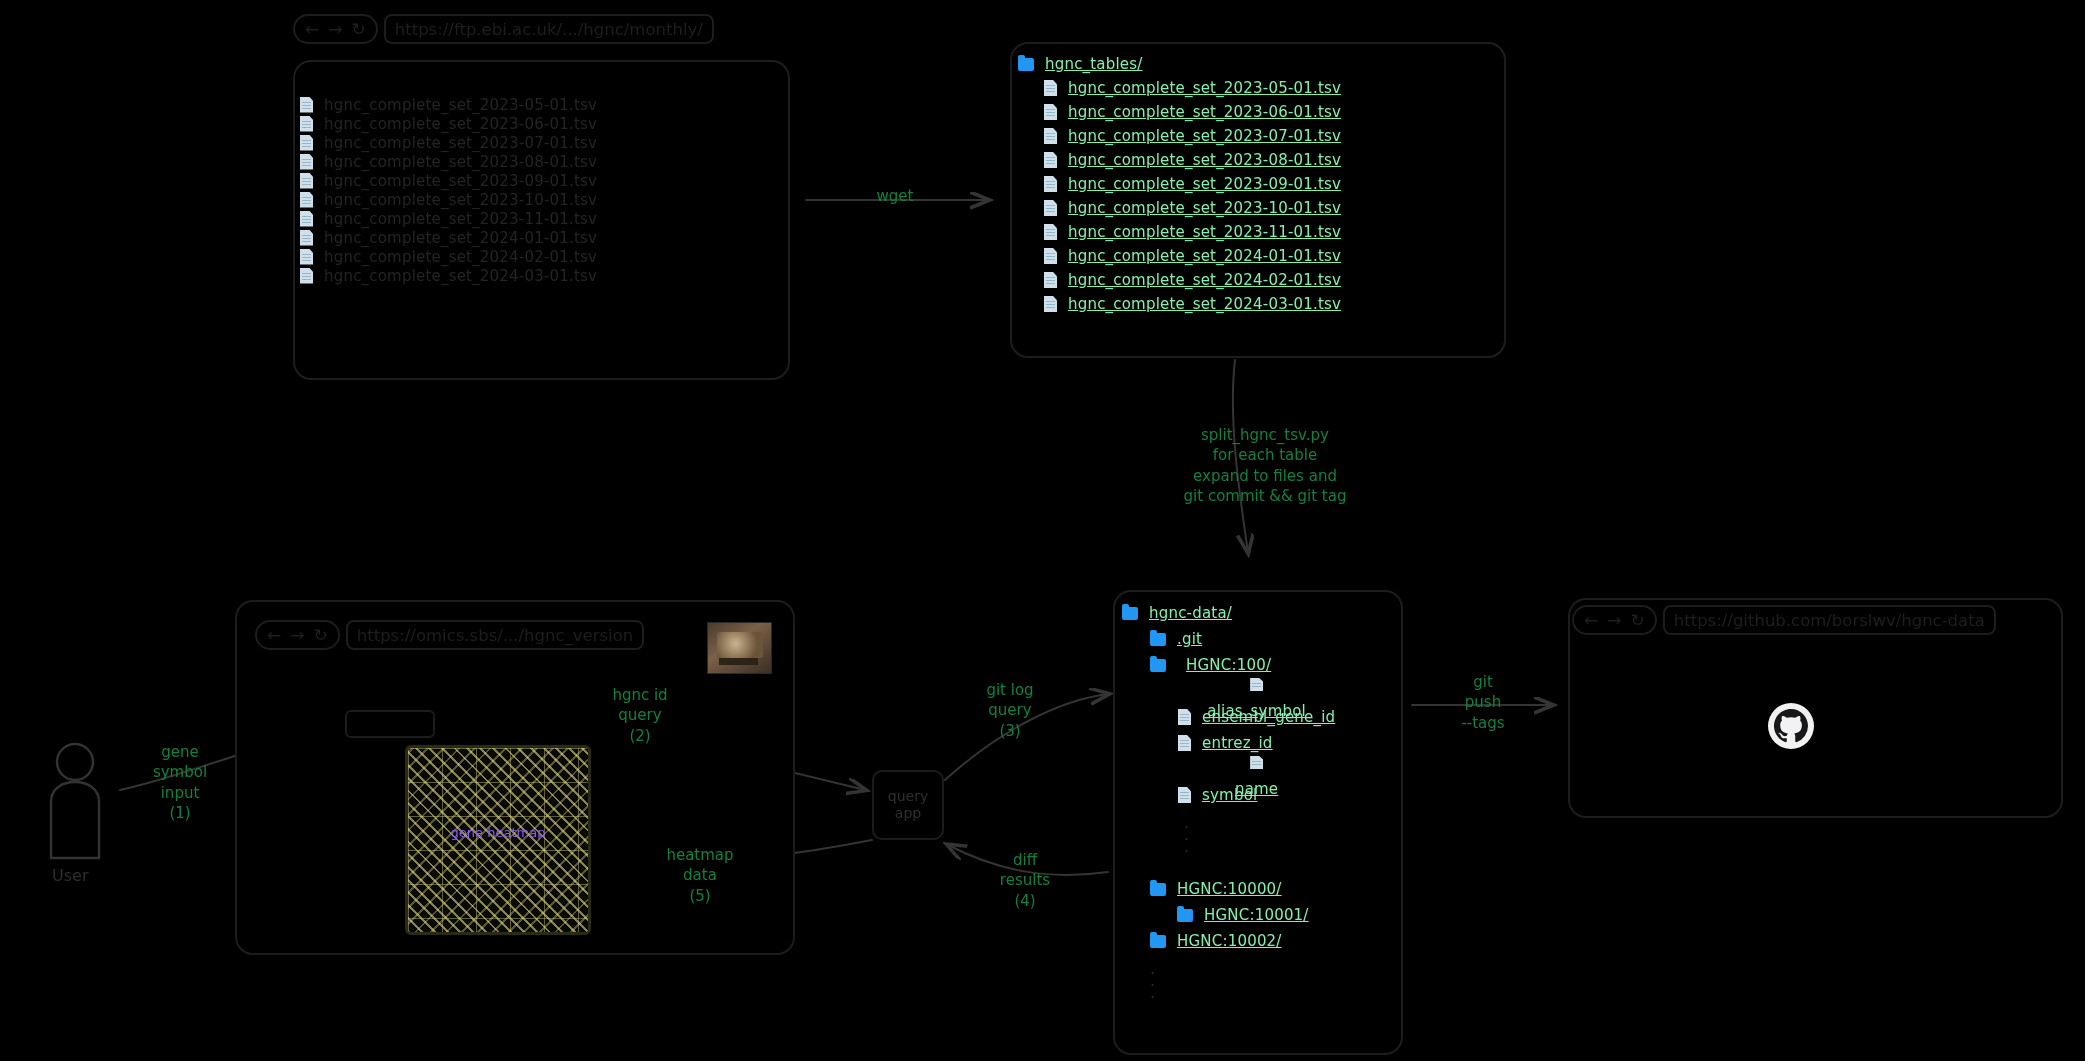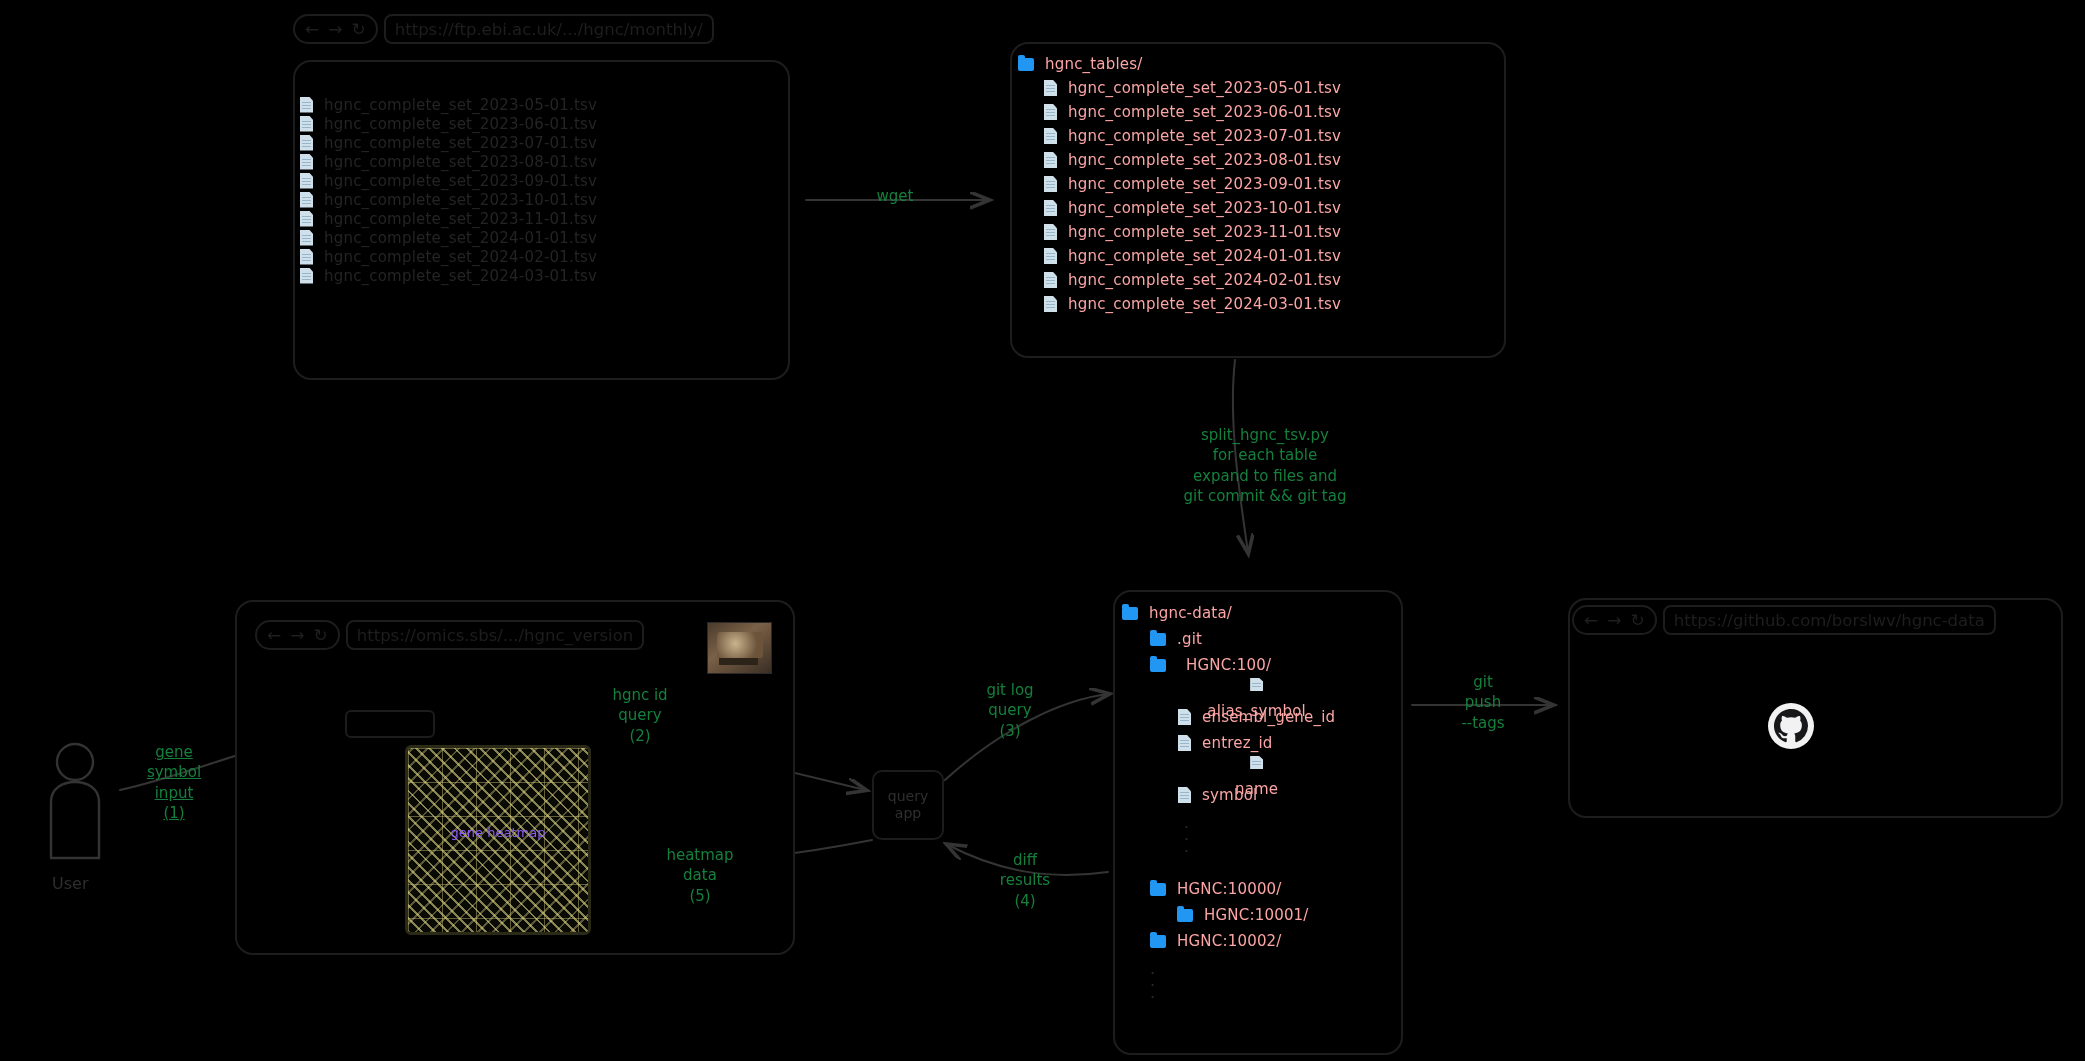--- a/index.html
+++ b/index.html
@@ -57,21 +57,21 @@
   .ico.folder{
     width:16px; height:13px; flex:0 0 16px;
     background:#2196f3; border-radius:2px;
   }
   .ico.folder::before{
     content:""; position:absolute; left:0; top:-3px; width:7px; height:4px;
     background:#2196f3; border-radius:2px 2px 0 0;
   }
 
   
-  .bright .filerow .lbl{ color:#fca5a5; }
+  .bright .filerow .lbl{ color:#86efac;text-decoration:underline; }
 
   
   .arrowlbl{
     position:absolute; color:#15803d; font-size:15px; text-align:center;
     line-height:1.35; white-space:pre; pointer-events:none;
   }
 
   .userlbl{ position:absolute; color:#2e2e2e; font-size:16px; }
 
   
@@ -299,23 +299,23 @@
     <div class="cap">gene
 heatmap</div>
   </div>
 
   <div class="person" style="left:35px; top:740px; width:80px; height:130px;">
     <svg width="80" height="130" viewBox="0 0 80 130">
       <circle cx="40" cy="22" r="18" fill="none" stroke="#333" stroke-width="2.4"></circle>
       <path d="M16,62 C16,48 28,42 40,42 C52,42 64,48 64,62 L64,118 L16,118 Z" fill="none" stroke="#333" stroke-width="2.4"></path>
     </svg>
   </div>
-  <div class="userlbl" style="left:52px; top:866px;margin-top:8px;">User</div>
-
-  <div class="arrowlbl" style="left:129px; top:742px; width:90px;text-decoration:underline;">gene
+  <div class="userlbl" style="left:52px; top:866px;">User</div>
+
+  <div class="arrowlbl" style="left:135px; top:742px; width:90px;">gene
 symbol
 input
 (1)</div>
 
   <div class="arrowlbl" style="left:585px; top:685px; width:110px;">hgnc id
 query
 (2)</div>
 
   <div class="node" style="left:872px; top:770px; width:72px; height:70px;">
     <span style="white-space:pre; text-align:center;">query

